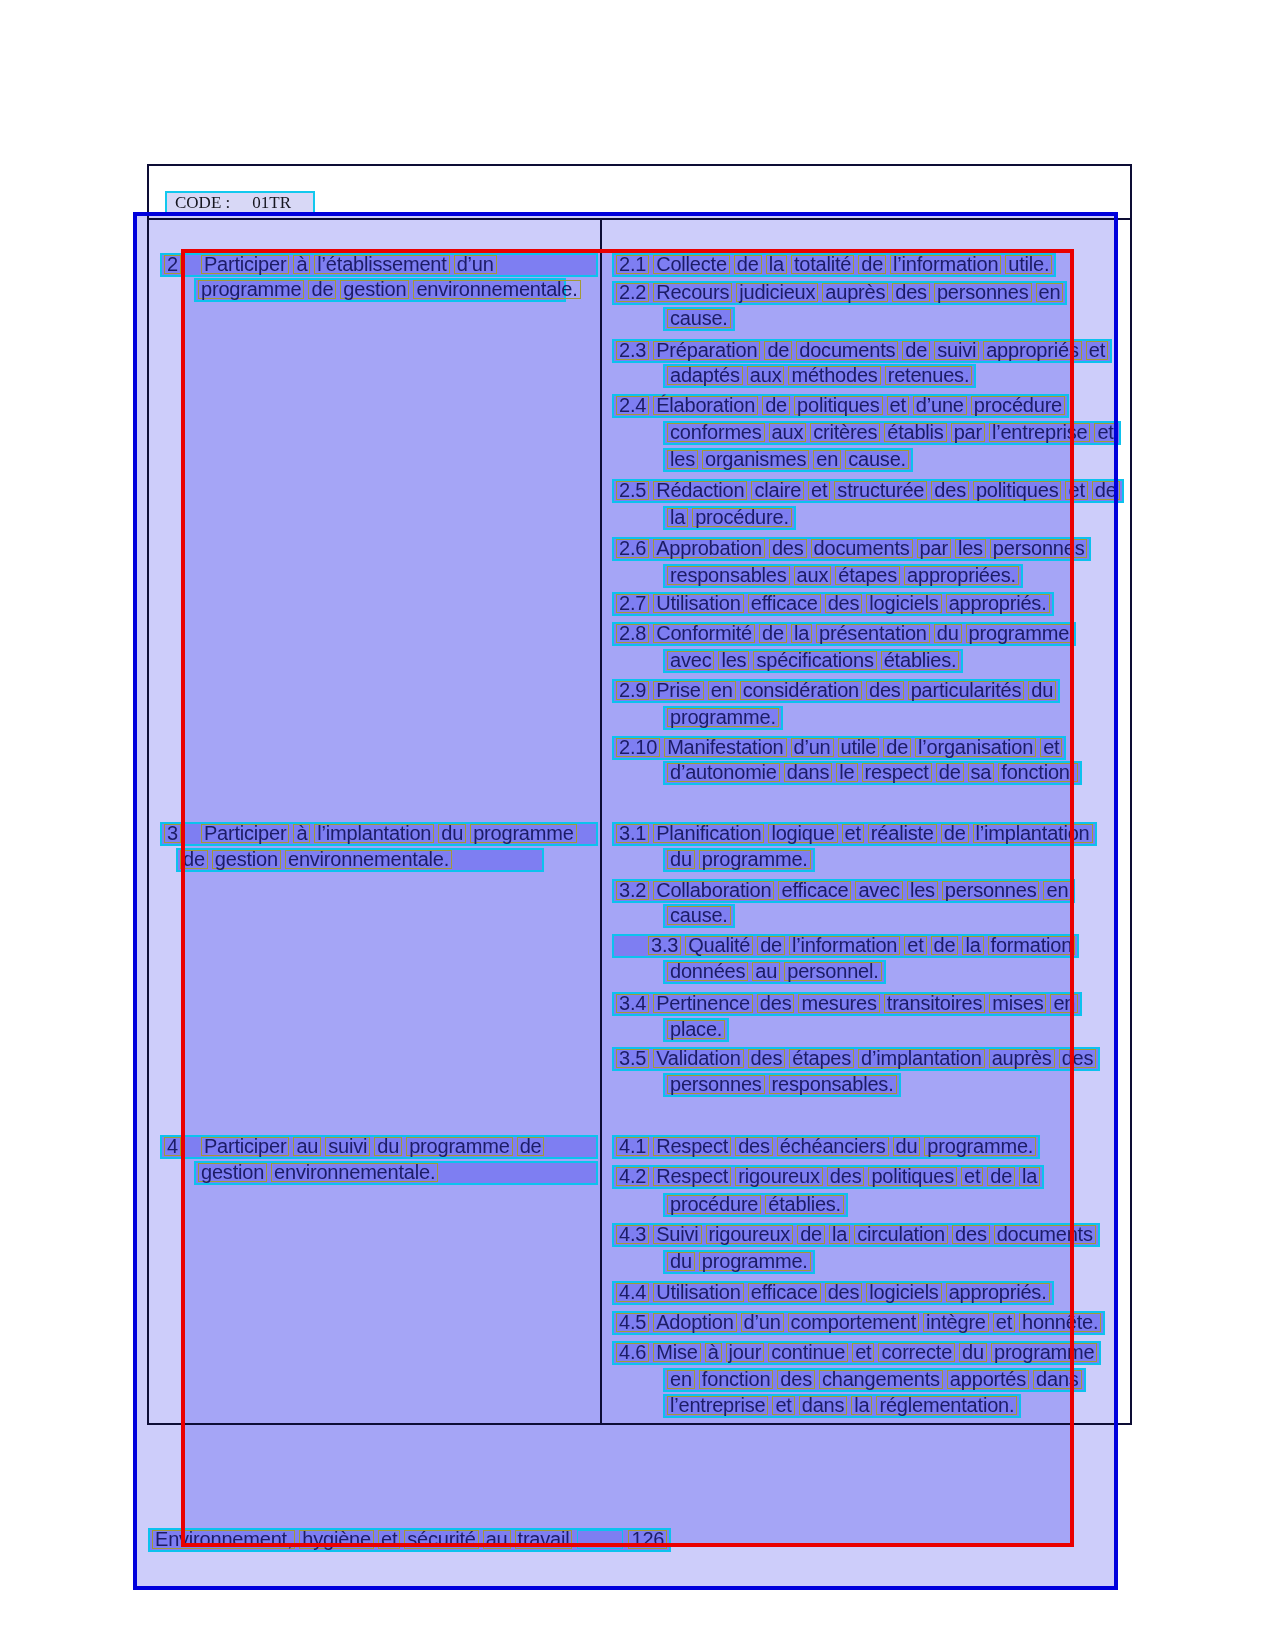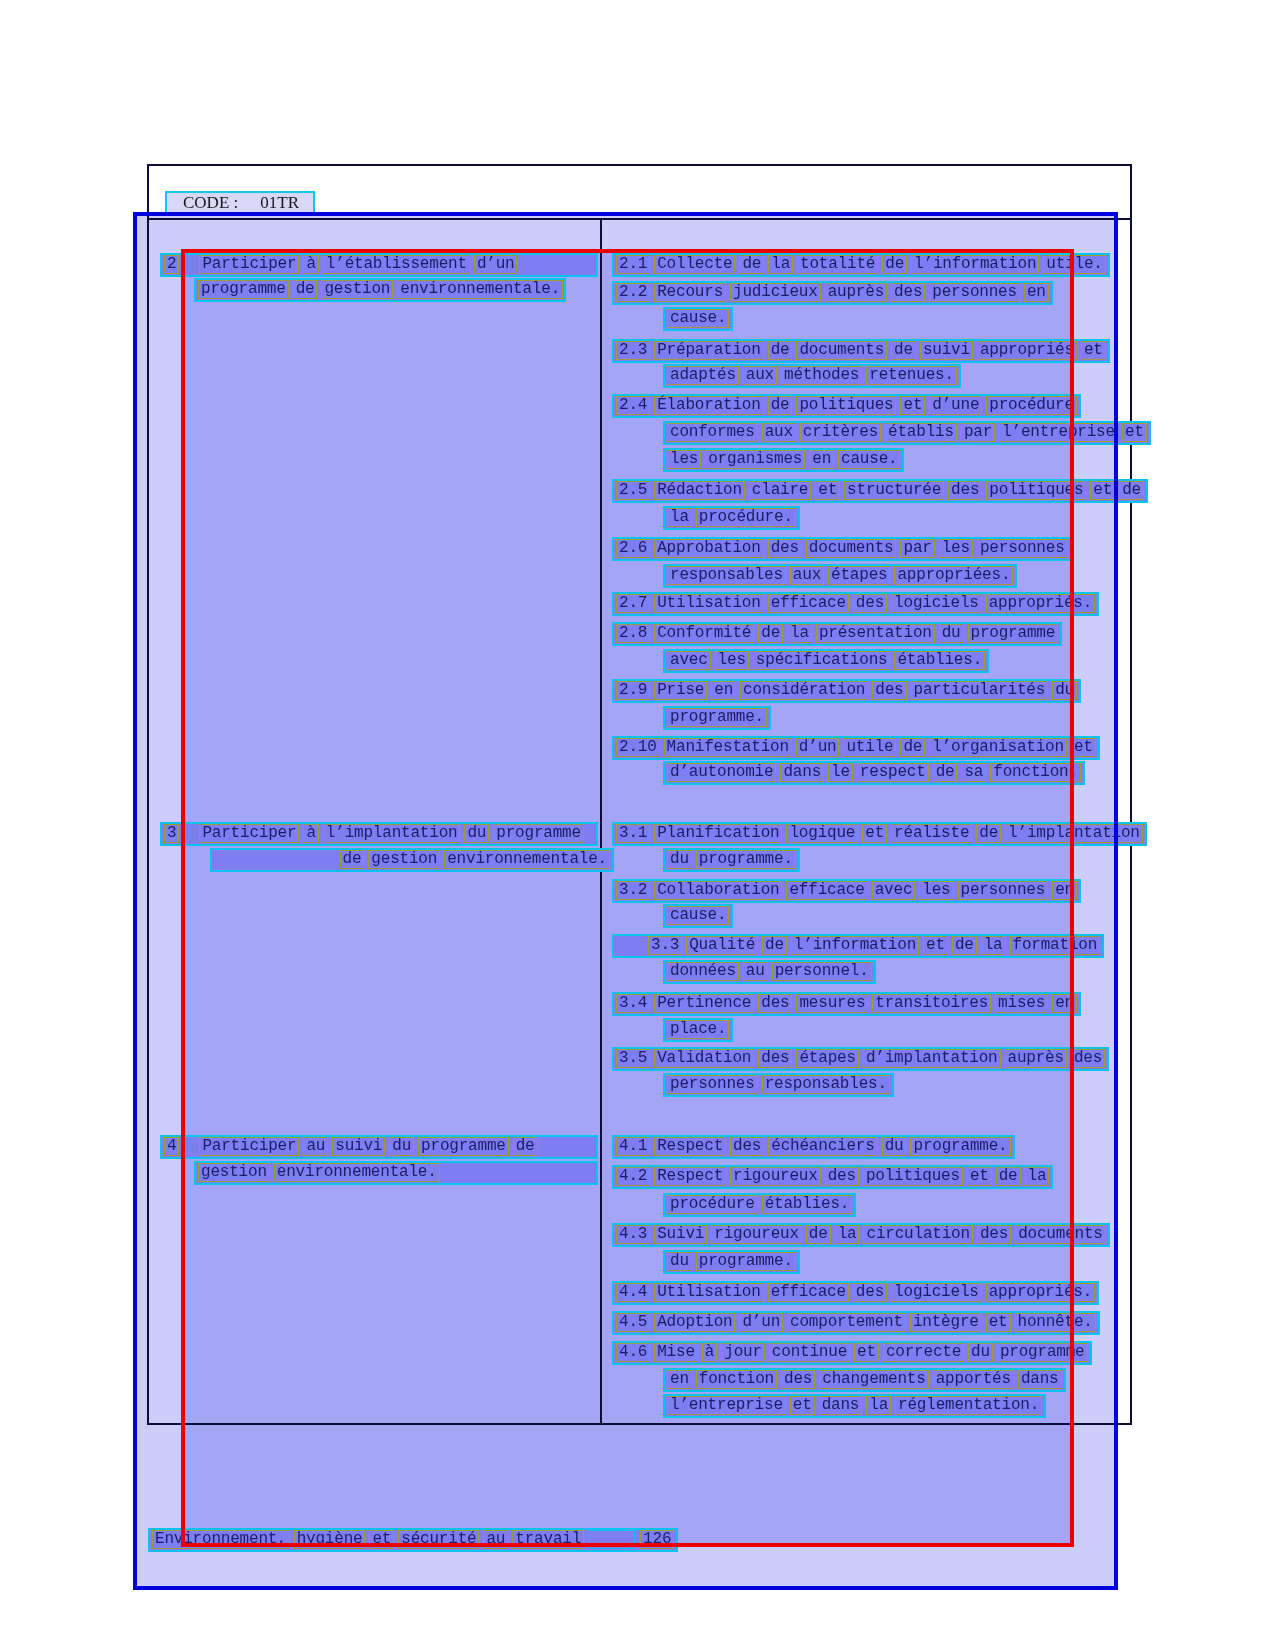--- a/index.html
+++ b/index.html
@@ -13,28 +13,28 @@
   
   .page-frame{position:absolute;left:147px;top:164px;width:985px;height:1261px;
               border:2px solid #0d0d35;box-sizing:border-box;background:transparent;}
   .header-rule{position:absolute;left:147px;top:218px;width:985px;height:2px;background:#0d0d35;}
   .col-divider{position:absolute;left:600px;top:218px;width:2px;height:1207px;background:#0d0d35;}
 
   
   .code-box{position:absolute;left:165px;top:191px;width:150px;height:24px;box-sizing:border-box;
             background:#d8d8f6;border:2px solid #12c8ee;display:flex;align-items:center;
             font-size:17px;color:#15151f;white-space:nowrap;}
-  .code-box .lbl{margin-left:16px;}
+  .code-box .lbl{margin-left:8px;}
   .code-box .val{margin-left:22px;}
 
   
   #annotation-layer{position:absolute;left:0;top:0;width:1275px;height:1651px;}
   .band{position:absolute;height:24px;box-sizing:border-box;background:#7e7ef2;
         border:2px solid #0cc2ee;white-space:nowrap;color:#1c1c66;
-        font-family:Liberation Mono, monospace;font-size:16px;line-height:18px;
+        font-family:Liberation Sans, sans-serif;font-size:20px;line-height:18px;
         letter-spacing:-0.2px;overflow:visible;}
   .w{display:inline-block;box-sizing:border-box;border:1px solid #a39a35;height:19px;
      line-height:17px;padding:0 2px;margin:0 2px;vertical-align:top;}
   .num-left{margin-right:18px;}
   .num-right{margin-right:2px;}
   .gapbox{display:inline-block;box-sizing:border-box;border:1px solid #0cc2ee;height:19px;
           width:46px;margin:0 3px;vertical-align:top;}
 
   
   .blue-frame{position:absolute;left:133px;top:212px;width:985px;height:1378px;
@@ -75,21 +75,21 @@
       <div class="band" style="left: 612px; top: 537px;"><span class="w num-right">2.6</span><span class="w">Approbation</span><span class="w">des</span><span class="w">documents</span><span class="w">par</span><span class="w">les</span><span class="w">personnes</span></div>
       <div class="band" style="left: 663px; top: 564px;"><span class="w">responsables</span><span class="w">aux</span><span class="w">étapes</span><span class="w">appropriées.</span></div>
       <div class="band" style="left: 612px; top: 592px;"><span class="w num-right">2.7</span><span class="w">Utilisation</span><span class="w">efficace</span><span class="w">des</span><span class="w">logiciels</span><span class="w">appropriés.</span></div>
       <div class="band" style="left: 612px; top: 622px; text-align: right;"><span class="w num-right">2.8</span><span class="w">Conformité</span><span class="w">de</span><span class="w">la</span><span class="w">présentation</span><span class="w">du</span><span class="w">programme</span></div>
       <div class="band" style="left: 663px; top: 649px;"><span class="w">avec</span><span class="w">les</span><span class="w">spécifications</span><span class="w">établies.</span></div>
       <div class="band" style="left: 612px; top: 679px;"><span class="w num-right">2.9</span><span class="w">Prise</span><span class="w">en</span><span class="w">considération</span><span class="w">des</span><span class="w">particularités</span><span class="w">du</span></div>
       <div class="band" style="left: 663px; top: 706px;"><span class="w">programme.</span></div>
       <div class="band" style="left: 612px; top: 736px;"><span class="w num-right">2.10</span><span class="w">Manifestation</span><span class="w">d’un</span><span class="w">utile</span><span class="w">de</span><span class="w">l’organisation</span><span class="w">et</span></div>
       <div class="band" style="left: 663px; top: 761px;"><span class="w">d’autonomie</span><span class="w">dans</span><span class="w">le</span><span class="w">respect</span><span class="w">de</span><span class="w">sa</span><span class="w">fonction.</span></div>
       <div class="band" style="left: 160px; top: 822px; width: 438px;"><span class="w num-left">3</span><span class="w">Participer</span><span class="w">à</span><span class="w">l’implantation</span><span class="w">du</span><span class="w">programme</span></div>
-      <div class="band" style="left: 210px; top: 848px; width: 404px; text-align: right;"><span class="w">de</span><span class="w">gestion</span><span class="w">environnementale.</span></div>
+      <div class="band" style="left: 176px; top: 848px; width: 368px;"><span class="w">de</span><span class="w">gestion</span><span class="w">environnementale.</span></div>
       <div class="band" style="left: 612px; top: 822px;"><span class="w num-right">3.1</span><span class="w">Planification</span><span class="w">logique</span><span class="w">et</span><span class="w">réaliste</span><span class="w">de</span><span class="w">l’implantation</span></div>
       <div class="band" style="left: 663px; top: 848px;"><span class="w">du</span><span class="w">programme.</span></div>
       <div class="band" style="left: 612px; top: 879px;"><span class="w num-right">3.2</span><span class="w">Collaboration</span><span class="w">efficace</span><span class="w">avec</span><span class="w">les</span><span class="w">personnes</span><span class="w">en</span></div>
       <div class="band" style="left: 663px; top: 904px;"><span class="w">cause.</span></div>
       <div class="band" style="left: 612px; top: 934px; padding-left: 32px;"><span class="w num-right">3.3</span><span class="w">Qualité</span><span class="w">de</span><span class="w">l’information</span><span class="w">et</span><span class="w">de</span><span class="w">la</span><span class="w">formation</span></div>
       <div class="band" style="left: 663px; top: 960px;"><span class="w">données</span><span class="w">au</span><span class="w">personnel.</span></div>
       <div class="band" style="left: 612px; top: 992px;"><span class="w num-right">3.4</span><span class="w">Pertinence</span><span class="w">des</span><span class="w">mesures</span><span class="w">transitoires</span><span class="w">mises</span><span class="w">en</span></div>
       <div class="band" style="left: 663px; top: 1018px;"><span class="w">place.</span></div>
       <div class="band" style="left: 612px; top: 1047px;"><span class="w num-right">3.5</span><span class="w">Validation</span><span class="w">des</span><span class="w">étapes</span><span class="w">d’implantation</span><span class="w">auprès</span><span class="w">des</span></div>
       <div class="band" style="left: 663px; top: 1073px;"><span class="w">personnes</span><span class="w">responsables.</span></div>

